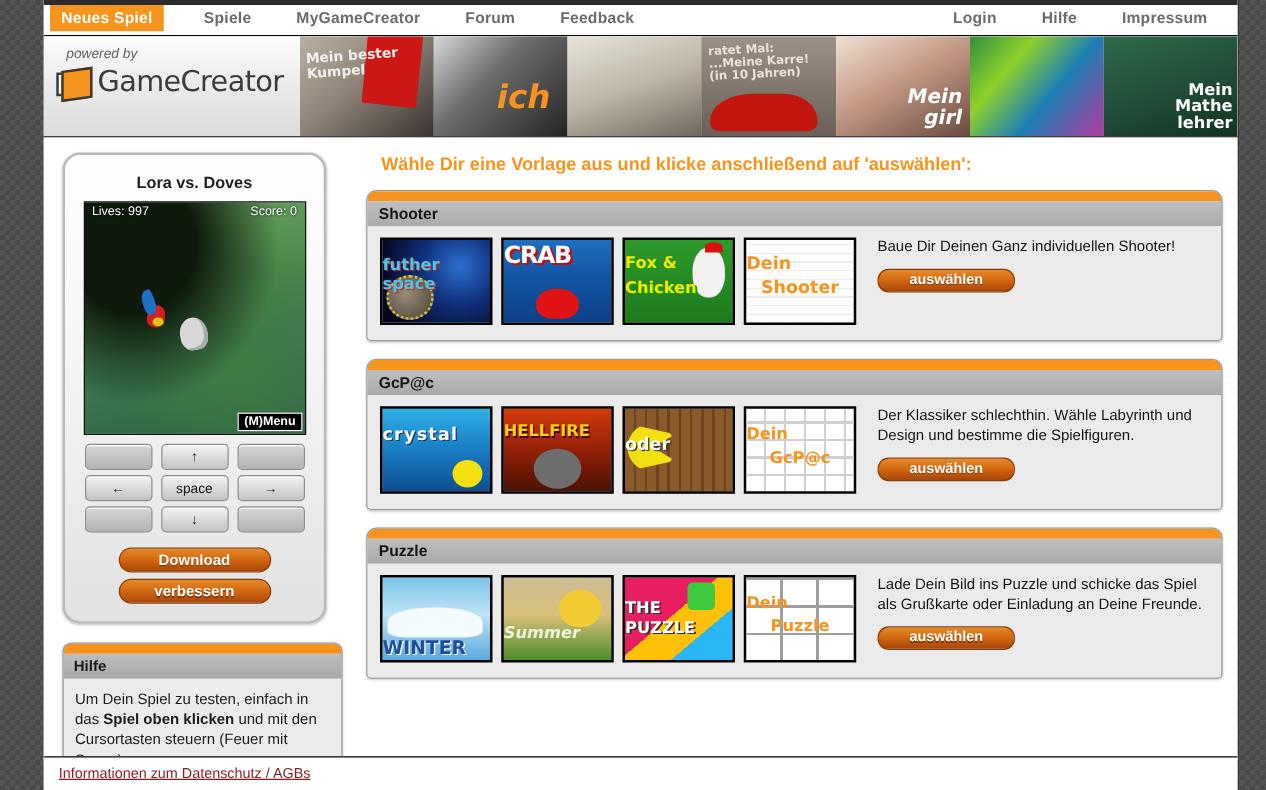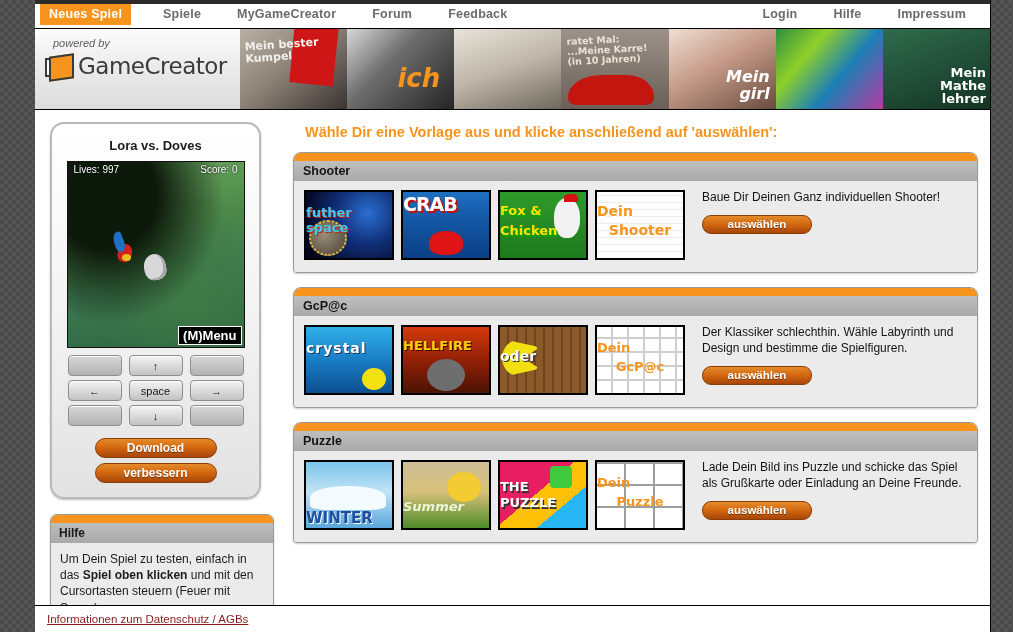--- a/index.html
+++ b/index.html
@@ -75,21 +75,21 @@
               text-shadow:0 0 2px #000;}
   .parrot{position:absolute;left:44px;top:68px;width:26px;height:34px;}
   .parrot .b{position:absolute;background:#d42020;left:6px;top:14px;width:14px;height:18px;
              border-radius:50% 50% 40% 40%;transform:rotate(15deg);}
   .parrot .w{position:absolute;background:#1f6fc4;left:2px;top:2px;width:10px;height:20px;
              border-radius:60% 20% 50% 30%;transform:rotate(-22deg);}
   .parrot .y{position:absolute;background:#e8c21a;left:10px;top:24px;width:9px;height:7px;
              border-radius:50%;}
   .dove{position:absolute;left:76px;top:92px;width:22px;height:26px;background:#d8d8d8;
         border-radius:50% 50% 40% 40%;transform:rotate(-10deg);box-shadow:inset -3px -2px 0 #a9a9a9;}
-  .menu-tag{position:absolute;right:2px;bottom:2px;background:#000;color:#fff;font-size:13px;
+  .menu-tag{position:absolute;right:2px;bottom:2px;background:#000;color:#fff;font-size:10px;
             padding:1px 4px;border:1px solid #fff;font-weight:bold;}
   .pad{width:176px;margin:7px auto 0 auto;}
   .padrow{display:flex;justify-content:space-between;margin-bottom:4px;}
   .key{width:52px;height:19px;border:1px solid #8e8e8e;border-radius:4px;
        background:linear-gradient(180deg,#f4f4f4 0%,#d9d9d9 55%,#c2c2c2 100%);
        font-size:11px;color:#161616;display:flex;align-items:center;justify-content:center;
        cursor:pointer;box-shadow:inset 0 1px 0 #fff;}
   .key.blank{background:linear-gradient(180deg,#d7d7d7 0%,#c3c3c3 55%,#b2b2b2 100%);}
   .orangebtn{display:block;margin:0 auto;width:120px;height:18px;line-height:18px;text-align:center;
              color:#fff;font-size:12px;font-weight:bold;border-radius:10px;border:1px solid #8c3d06;

